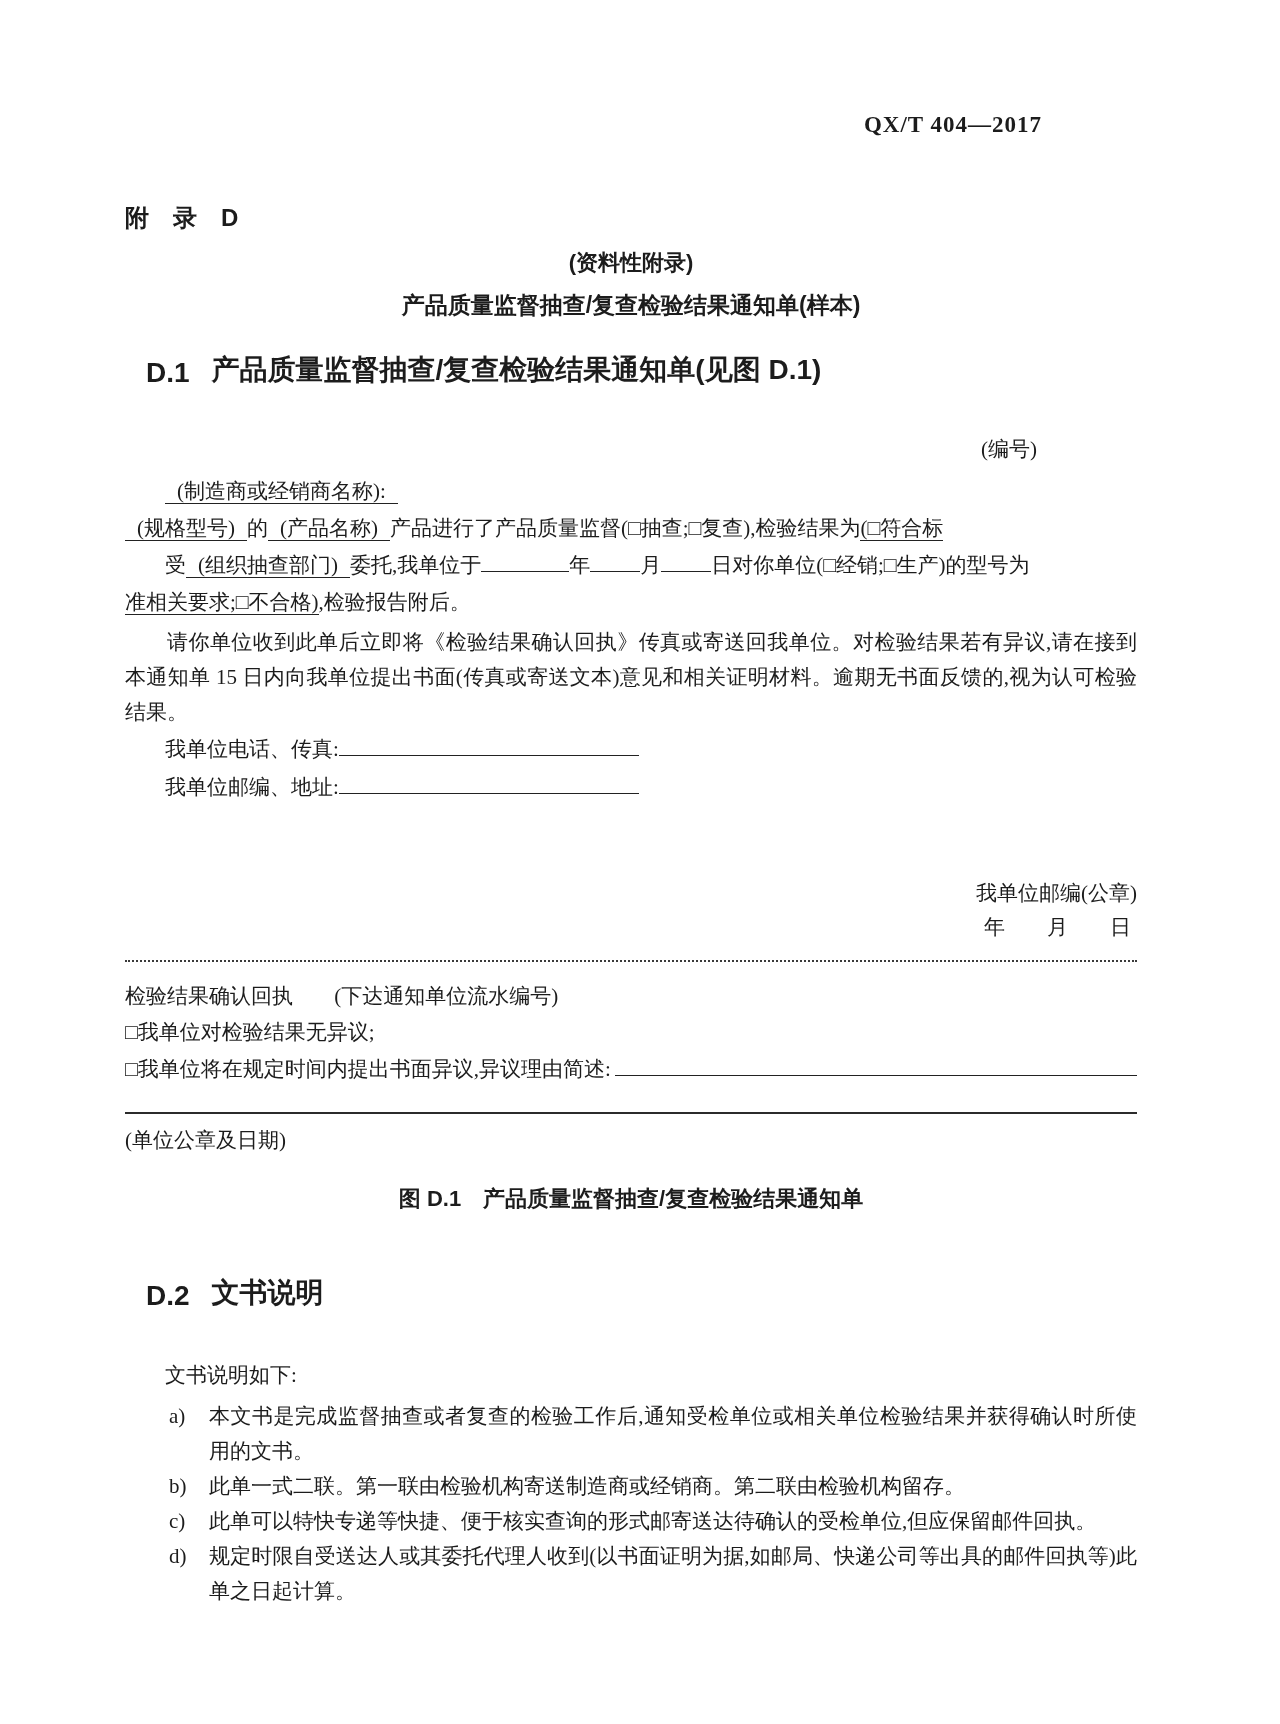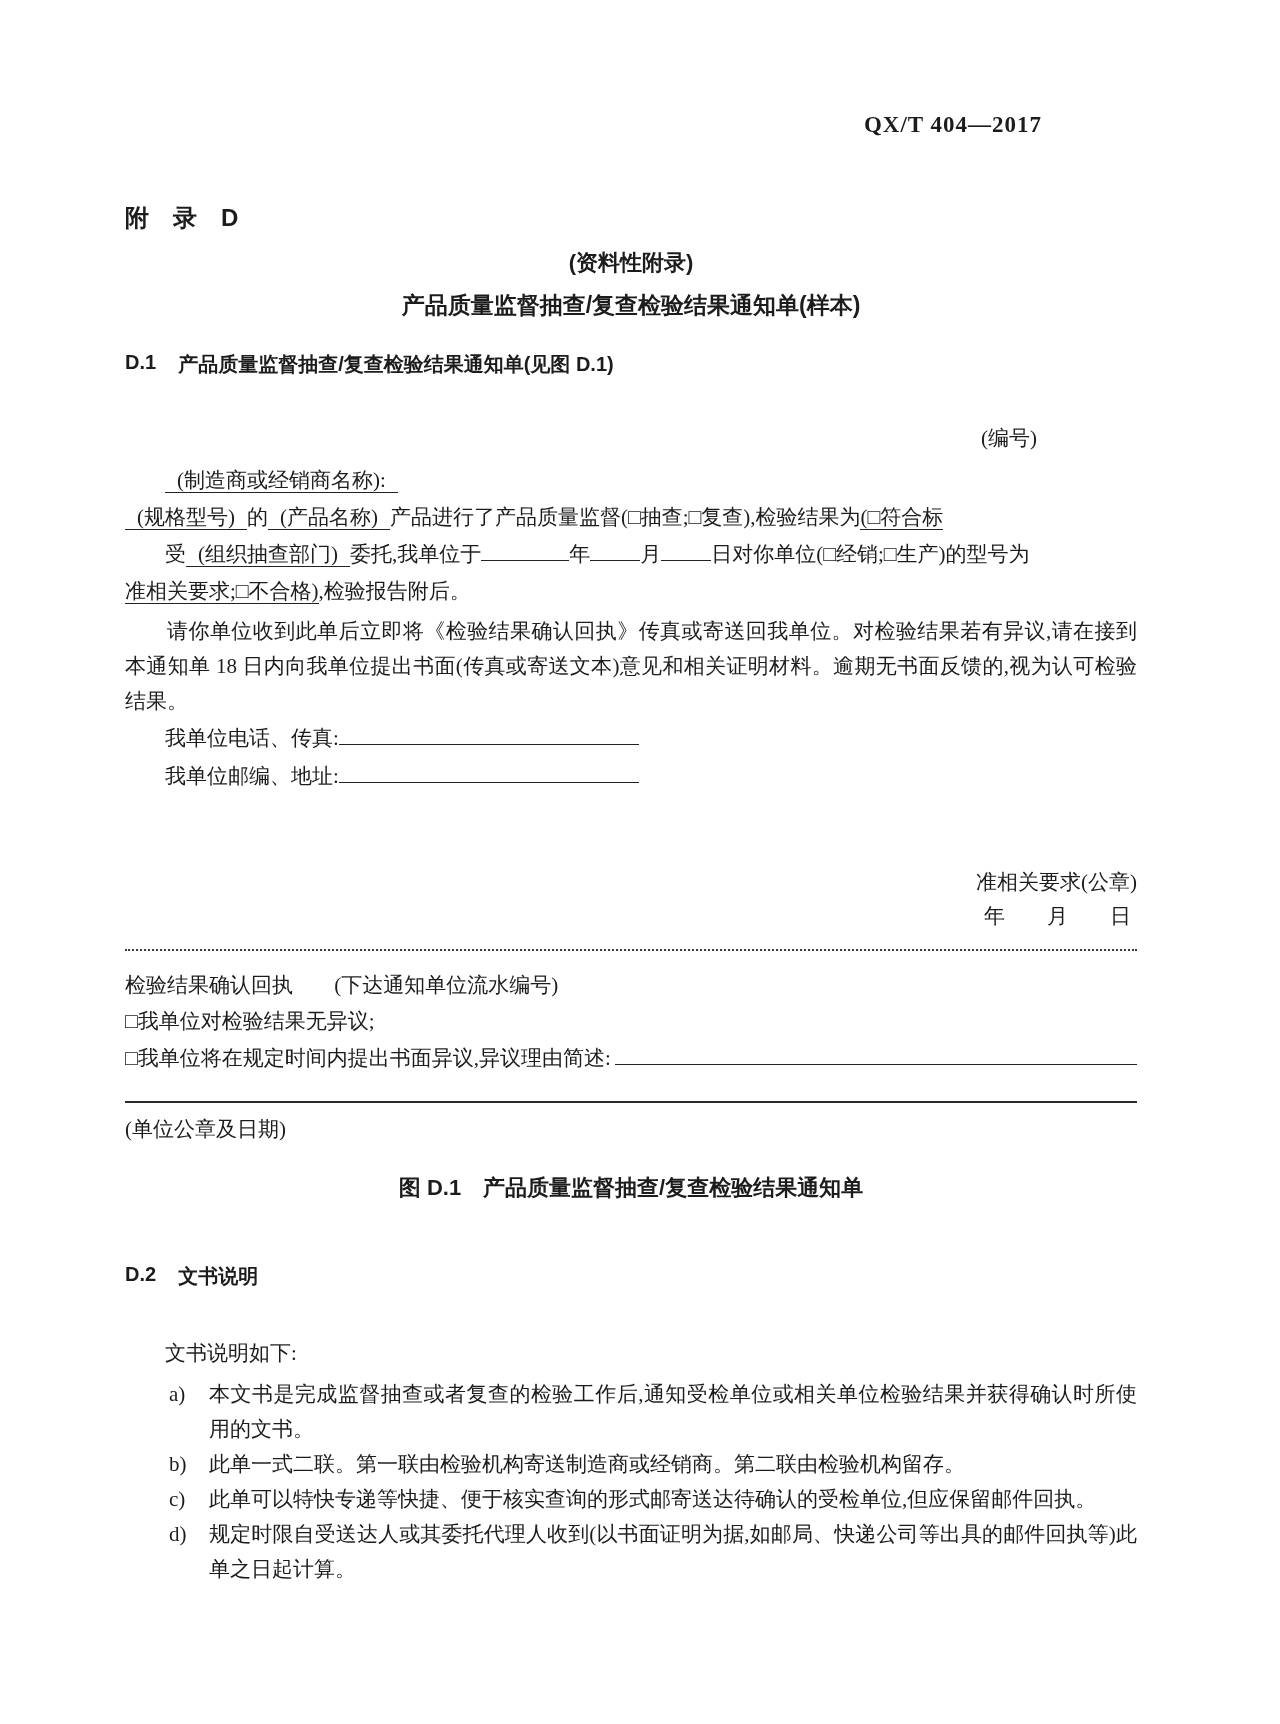--- a/index.html
+++ b/index.html
@@ -24,21 +24,21 @@
     font-size:23px;
     font-weight:bold;
     letter-spacing:1px;
   }
   .doc-code span{margin-right:95px;}
   
   .t1{margin-top:64px;font-size:24px;}
   .t2{margin-top:14px;text-align:center;font-size:22px;}
   .t3{margin-top:12px;text-align:center;font-size:23px;}
   
-  .clause{margin-top:30px;font-size:20px;display:flex;align-items:flex-start;}
+  .clause{margin-top:30px;font-size:28px;display:flex;align-items:flex-end;margin-left:21px;}
   .clause .cl-label{margin-right:22px;}
   .clause-d2{margin-top:60px;}
   
   .num-line{margin-top:46px;text-align:right;font-size:21px;}
   .num-line span{margin-right:100px;}
   .form-line{font-size:21px;line-height:37px;white-space:nowrap;}
   .form-line.first{margin-top:10px;}
   .indent{padding-left:40px;}
   .u{border-bottom:1px solid #222;}
   .u-pad{border-bottom:1px solid #222;padding:0 12px;}
@@ -129,30 +129,30 @@
   </div>
 
   <div class="form-line indent">
     <span>受</span><span class="u-pad">(组织抽查部门)</span><span>委托,我单位于</span><span class="blank w-year"></span><span>年</span><span class="blank w-md"></span><span>月</span><span class="blank w-md"></span><span>日对你单位(□经销;□生产)的型号为</span>
   </div>
 
   <div class="form-line">
     <span class="u">准相关要求;□不合格)</span><span>,检验报告附后。</span>
   </div>
 
-  <p class="para">请你单位收到此单后立即将《检验结果确认回执》传真或寄送回我单位。对检验结果若有异议,请在接到本通知单 18 日内向我单位提出书面(传真或寄送文本)意见和相关证明材料。逾期无书面反馈的,视为认可检验结果。</p>
+  <p class="para">请你单位收到此单后立即将《检验结果确认回执》传真或寄送回我单位。对检验结果若有异议,请在接到本通知单 15 日内向我单位提出书面(传真或寄送文本)意见和相关证明材料。逾期无书面反馈的,视为认可检验结果。</p>
 
   <div class="contact-line">
     <span>我单位电话、传真:</span><span class="blank w-line"></span>
   </div>
   <div class="contact-line">
     <span>我单位邮编、地址:</span><span class="blank w-line"></span>
   </div>
 
-  <div class="sig-name">准相关要求(公章)</div>
+  <div class="sig-name">我单位邮编(公章)</div>
   <div class="sig-date">
     <span>年　　月　　日</span>
   </div>
 
   <div class="dotted-divider"></div>
 
   <div class="receipt-title">
     <span>检验结果确认回执</span>
     <span class="serial">(下达通知单位流水编号)</span>
   </div>

